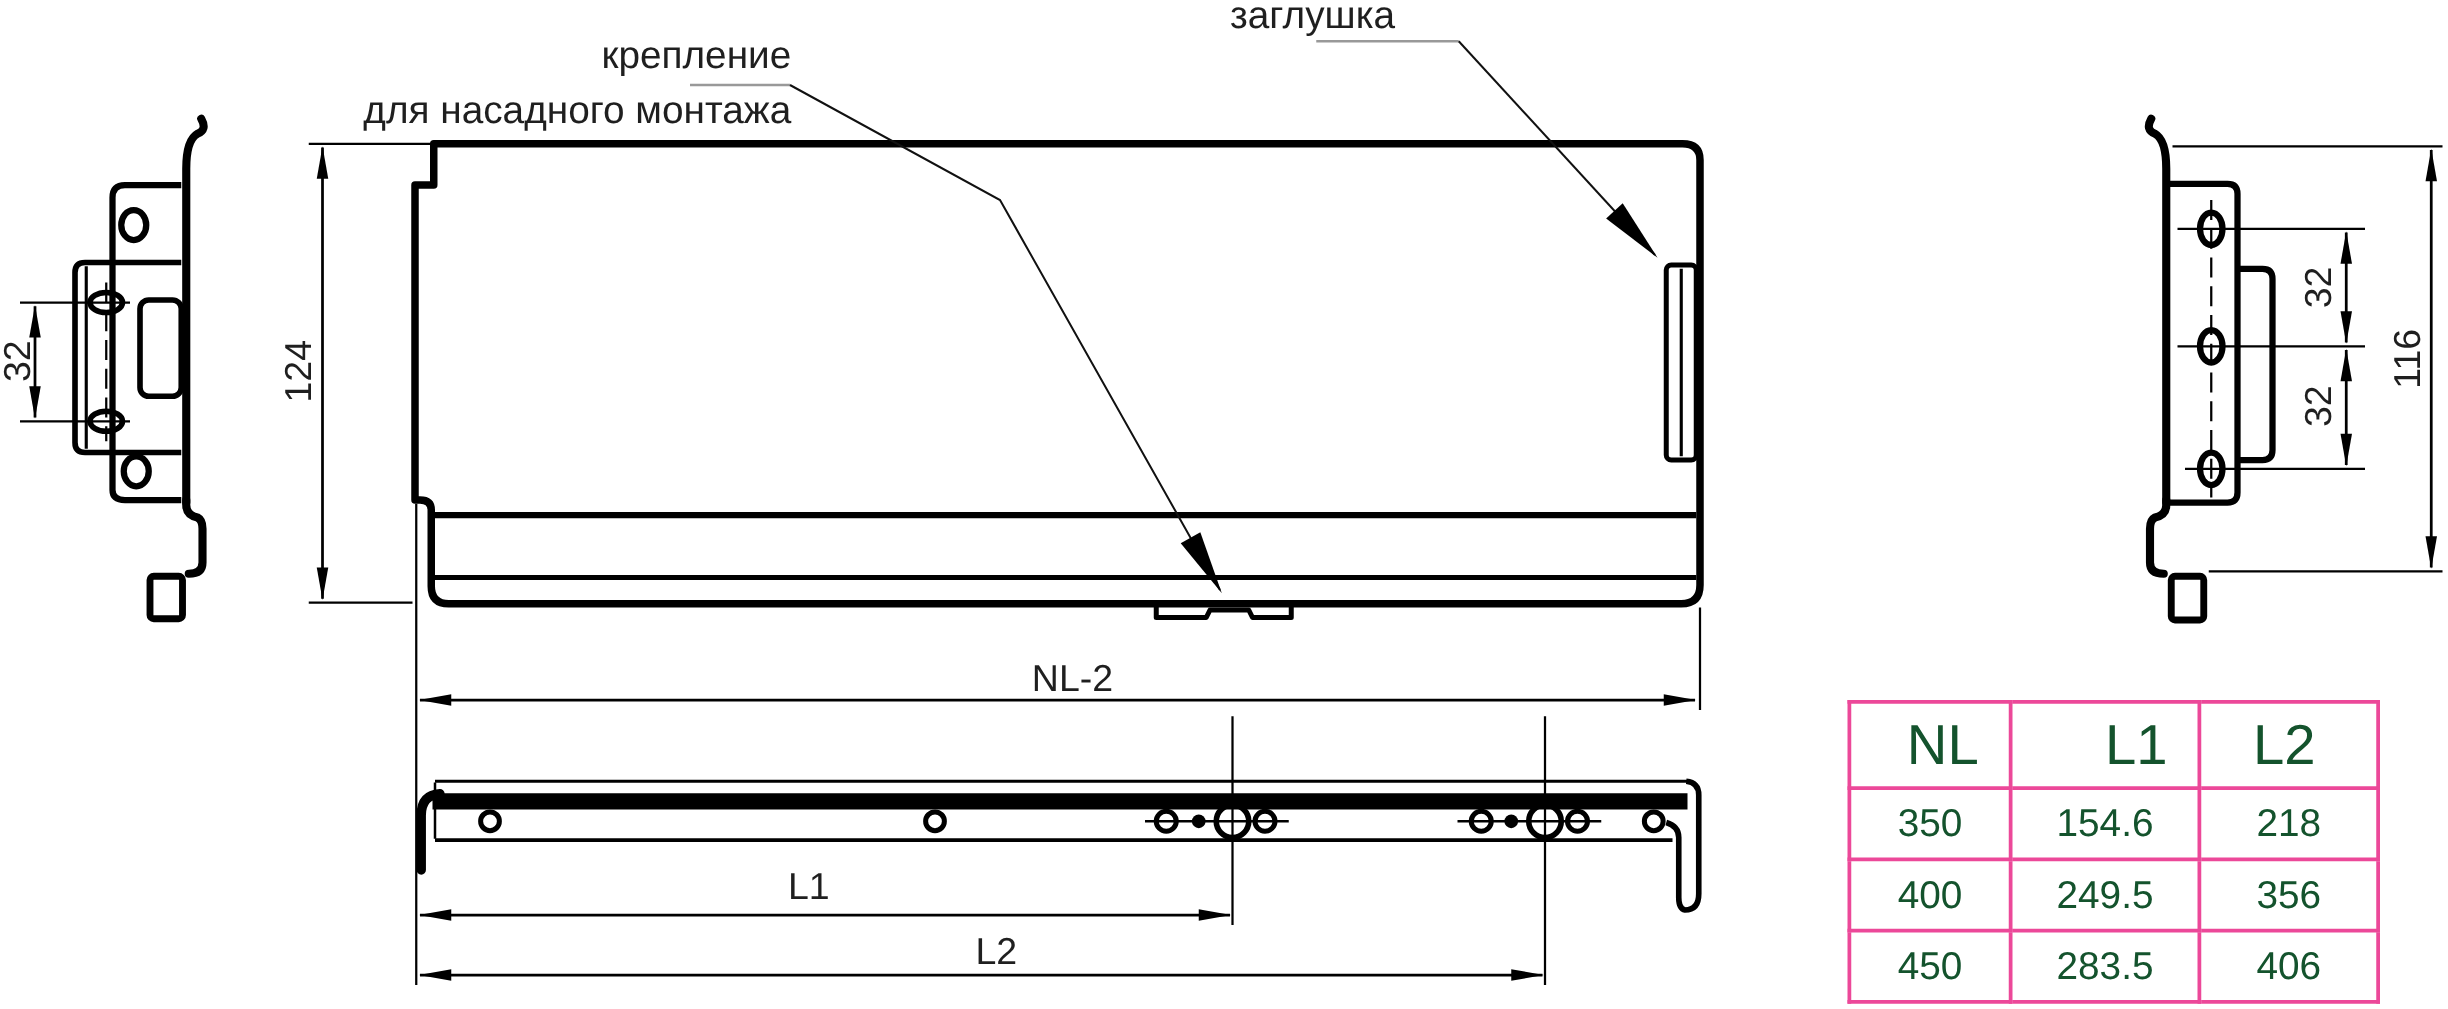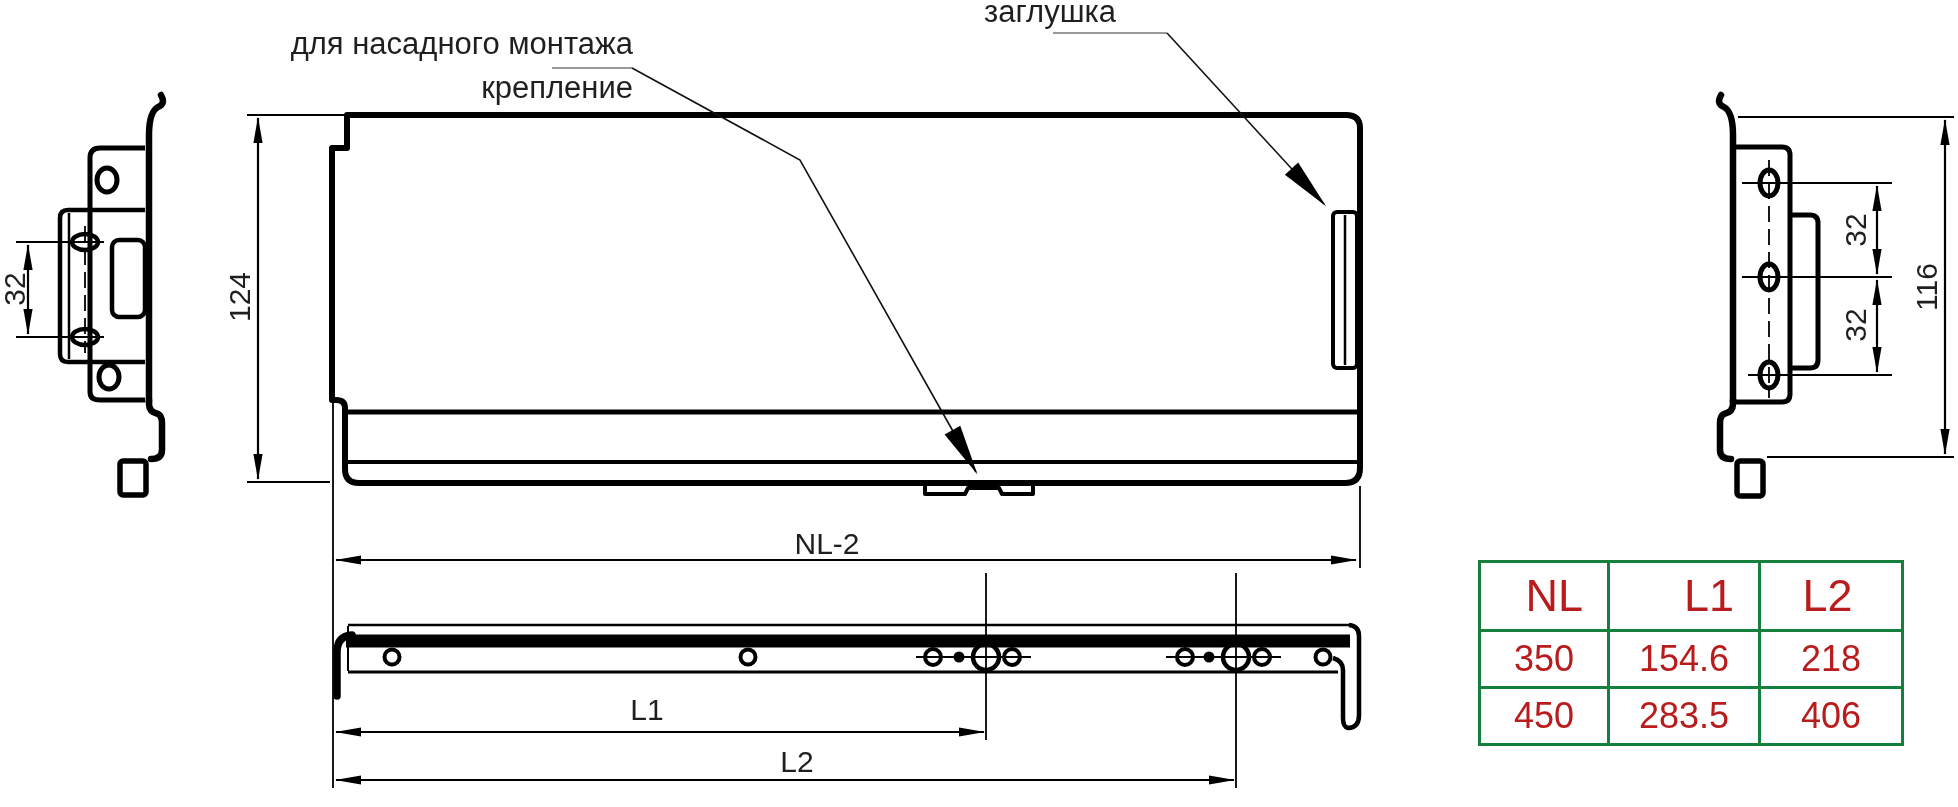--- a/index.html
+++ b/index.html
@@ -13,25 +13,25 @@
     position:absolute;white-space:nowrap;font-size:30px;color:#1f1f1f;
     transform:translate(-50%,-50%);
   }
   .dim-text.rot{transform:translate(-50%,-50%) rotate(-90deg);}
   #mount-label{text-align:right;line-height:1.42;}
   #size-table{
     position:absolute;left:1478px;top:560px;width:423px;
     border-collapse:collapse;background:#fff;table-layout:fixed;
   }
   #size-table th,#size-table td{
-    border:3px solid #15803d;color:#b91c1c;overflow:hidden;
+    border:3px solid #ec4899;color:#14532d;overflow:hidden;
   }
   #size-table th{font-size:45px;font-weight:normal;height:64px;text-align:right;padding-right:24px;}
   #size-table th.c3{text-align:center;padding-right:8px;}
-  #size-table td{font-size:36px;text-align:center;height:52px;margin-top:17px;}
+  #size-table td{font-size:31px;text-align:center;height:52px;margin-top:17px;}
 </style>
 </head>
 <body>
 
 <div id="canvas">
 
   <svg id="linework" width="1958" height="807" viewBox="0 0 1958 807">
     <defs>
       <marker id="dimArrow" markerUnits="userSpaceOnUse" markerWidth="28" markerHeight="12" viewBox="0 0 28 12" refX="27" refY="6" orient="auto-start-reverse">
         <path d="M28,6 L2,1.4 L2,10.6 Z" fill="#000"></path>
@@ -128,29 +128,29 @@
 
     <g fill="none">
       <line x1="552" y1="68" x2="632" y2="68" stroke="#999" stroke-width="2"></line>
       <polyline points="632,68 800,160 976,472" stroke="#111" stroke-width="1.6" marker-end="url(#leadArrow)"></polyline>
       <line x1="1053" y1="33" x2="1167" y2="33" stroke="#999" stroke-width="2"></line>
       <line x1="1167" y1="33" x2="1324" y2="204" stroke="#111" stroke-width="1.6" marker-end="url(#leadArrow)"></line>
     </g>
   </svg>
 
   <div class="lbl" id="mount-label" style="right:1325px;top:22px;">
+    <div>крепление</div>
     <div>для насадного монтажа</div>
-    <div>крепление</div>
   </div>
 
   <div class="lbl" style="left:984px;top:-6px;">заглушка</div>
 
   <div class="dim-text rot" style="left:240px;top:297px;">124</div>
 
-  <div class="dim-text" style="left:827px;top:544px;">NL-2</div>
+  <div class="dim-text" style="left:858px;top:544px;">NL-2</div>
 
   <div class="dim-text" style="left:647px;top:710px;">L1</div>
 
   <div class="dim-text" style="left:797px;top:762px;">L2</div>
 
   <div class="dim-text rot" style="left:15px;top:289px;">32</div>
 
   <div class="dim-text rot" style="left:1856px;top:230px;">32</div>
 
   <div class="dim-text rot" style="left:1856px;top:325px;">32</div>
@@ -168,20 +168,25 @@
       <th>NL</th>
       <th>L1</th>
       <th class="c3">L2</th>
     </tr>
     <tr>
       <td>350</td>
       <td>154.6</td>
       <td>218</td>
     </tr>
     <tr>
+      <td>400</td>
+      <td>249.5</td>
+      <td>356</td>
+    </tr>
+    <tr>
       <td>450</td>
       <td>283.5</td>
       <td>406</td>
     </tr>
   </tbody>
     </table>
 
 </div>
 
 </body></html>

